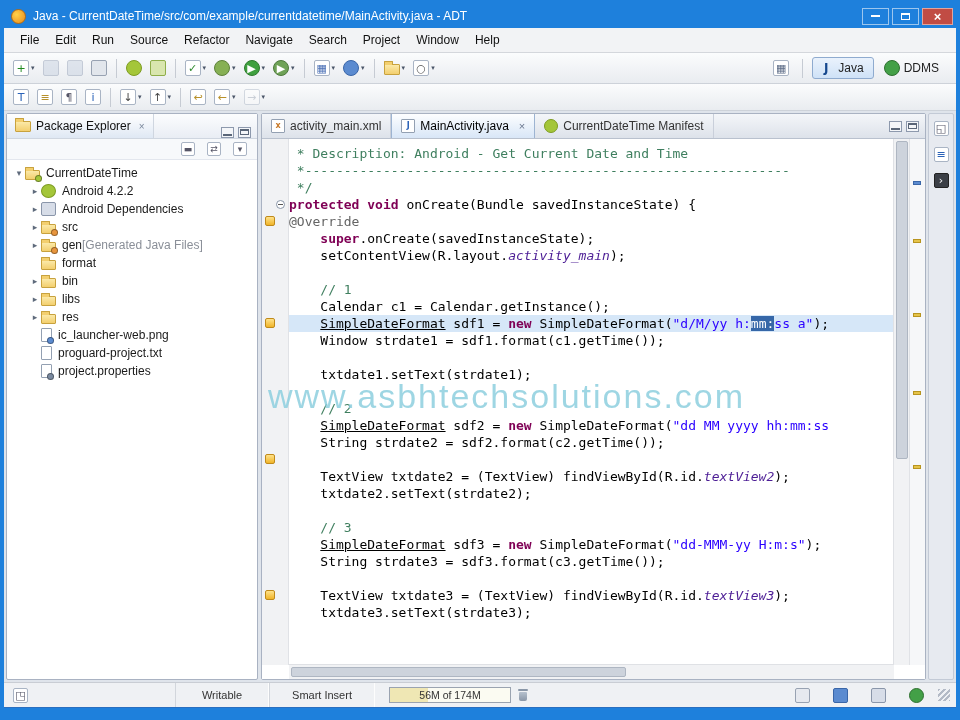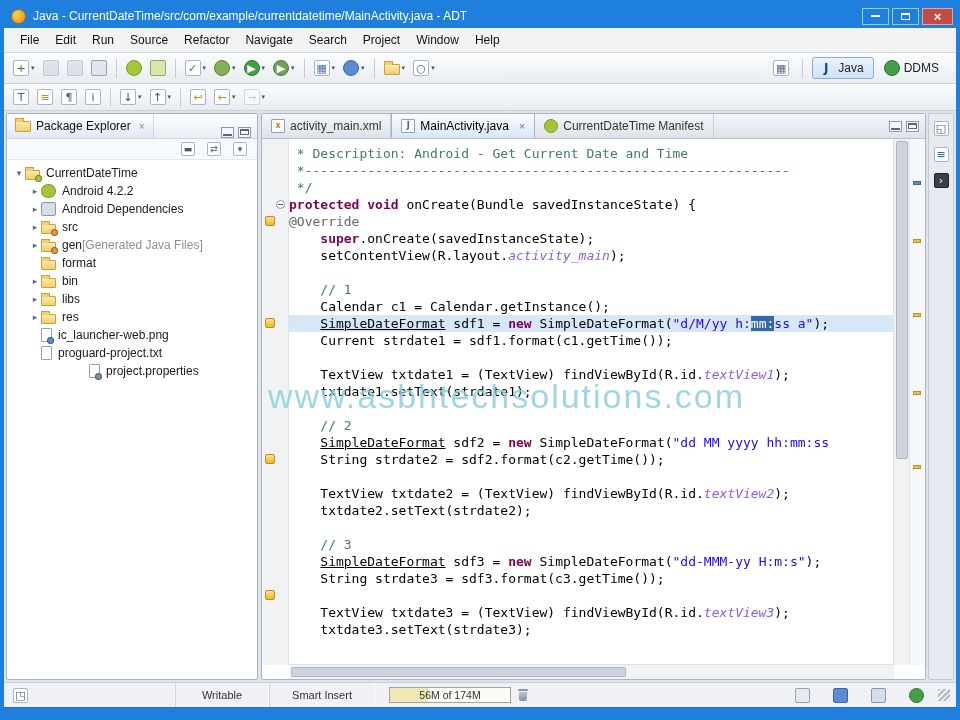--- a/index.html
+++ b/index.html
@@ -90,21 +90,21 @@
   .gmark{position:absolute;left:3px;width:10px;height:10px;border-radius:2px;box-sizing:border-box;
     background:linear-gradient(#ffe28a,#f0b429);border:1px solid #c08a1a}
   .fold{position:absolute;right:3px;width:9px;height:9px;border:1px solid #8a96a8;border-radius:50%;
     background:#fff;box-sizing:border-box}
   .fold::after{content:"";position:absolute;left:1px;right:1px;top:3px;height:1px;background:#555}
   .codewrap{position:absolute;left:27px;top:0;right:31px;bottom:14px;overflow:hidden}
   #code{padding-top:6px;font-family:"DejaVu Sans Mono",monospace;font-size:13px;line-height:17px}
   .codeline{height:17px;white-space:pre}
   .codeline.hl{background:#d6e7f8}
   .t-c{color:#3F7F5F}.t-k{color:#7F0055;font-weight:bold}.t-s{color:#2A00FF}
-  .t-f{color:#8b5cf6;font-style:italic}.t-a{color:#646464}.t-p{color:#000}
+  .t-f{color:#4c1d95;font-style:italic}.t-a{color:#646464}.t-p{color:#000}
   .t-u{text-decoration:underline}
   .t-sel{background:#3667a8;color:#fff}
   .watermark{position:absolute;left:6px;top:238px;width:100%;font-size:34px;letter-spacing:2px;
     color:#8ecfdf;opacity:.85;pointer-events:none;white-space:nowrap}
   .vscroll{position:absolute;right:15px;top:0;bottom:14px;width:16px;background:#f1f2f4;border-left:1px solid #dfe1e5}
   .vthumb{position:absolute;left:2px;right:2px;top:2px;height:60%;background:#cdd3dc;border:1px solid #aeb6c2;border-radius:2px}
   .overview{position:absolute;right:0;top:0;bottom:14px;width:15px;background:#f6f7f9;border-left:1px solid #e0e2e6}
   .omark{position:absolute;left:3px;width:8px;height:4px;background:#e5c34a;border:1px solid #b8941f;box-sizing:border-box}
   .omark.blue{background:#5b8bd0;border-color:#3a66a8}
   .hscroll{position:absolute;left:27px;right:31px;bottom:0;height:14px;background:#f1f2f4;border-top:1px solid #dfe1e5}
@@ -399,21 +399,21 @@
             <span class="ic page">
               <span class="ov" style="background: rgb(91, 139, 208);"></span>
             </span>
             <span class="tlabel">ic_launcher-web.png</span>
           </div>
           <div class="trow" style="padding-left: 22px;">
             <span class="arrow"></span>
             <span class="ic page"></span>
             <span class="tlabel">proguard-project.txt</span>
           </div>
-          <div class="trow" style="padding-left: 22px; margin-left: 48px;">
+          <div class="trow" style="padding-left: 22px;">
             <span class="arrow"></span>
             <span class="ic page">
               <span class="ov" style="background: rgb(122, 138, 160);"></span>
             </span>
             <span class="tlabel">project.properties</span>
           </div>
         </div>
     </div>
 
     <div class="splitter"></div>
@@ -458,23 +458,22 @@
               <div class="codeline"><span class="t-c"> *--------------------------------------------------------------</span></div>
               <div class="codeline"><span class="t-c"> */</span></div>
               <div class="codeline"><span class="t-k">protected</span><span class="t-p"> </span><span class="t-k">void</span><span class="t-p"> onCreate(Bundle savedInstanceState) {</span></div>
               <div class="codeline"><span class="t-a">@Override</span></div>
               <div class="codeline"><span class="t-p">    </span><span class="t-k">super</span><span class="t-p">.onCreate(savedInstanceState);</span></div>
               <div class="codeline"><span class="t-p">    setContentView(R.layout.</span><span class="t-f">activity_main</span><span class="t-p">);</span></div>
               <div class="codeline"></div>
               <div class="codeline"><span class="t-c">    // 1</span></div>
               <div class="codeline"><span class="t-p">    Calendar c1 = Calendar.getInstance();</span></div>
               <div class="codeline hl"><span class="t-p">    </span><span class="t-p t-u">SimpleDateFormat</span><span class="t-p"> sdf1 = </span><span class="t-k">new</span><span class="t-p"> SimpleDateFormat(</span><span class="t-s">"d/M/yy h:</span><span class="t-sel">mm:</span><span class="t-s">ss a"</span><span class="t-p">);</span></div>
-              <div class="codeline"><span class="t-p">    Current strdate1 = sdf1.format(c1.getTime());</span></div>
+              <div class="codeline"><span class="t-p">    Window strdate1 = sdf1.format(c1.getTime());</span></div>
               <div class="codeline"></div>
-              <div class="codeline"><span class="t-p">    TextView txtdate1 = (TextView) findViewById(R.id.</span><span class="t-f">textView1</span><span class="t-p">);</span></div>
               <div class="codeline"><span class="t-p">    txtdate1.setText(strdate1);</span></div>
               <div class="codeline"></div>
               <div class="codeline"><span class="t-c">    // 2</span></div>
               <div class="codeline"><span class="t-p">    </span><span class="t-p t-u">SimpleDateFormat</span><span class="t-p"> sdf2 = </span><span class="t-k">new</span><span class="t-p"> SimpleDateFormat(</span><span class="t-s">"dd MM yyyy hh:mm:ss</span></div>
               <div class="codeline"><span class="t-p">    String strdate2 = sdf2.format(c2.getTime());</span></div>
               <div class="codeline"></div>
               <div class="codeline"><span class="t-p">    TextView txtdate2 = (TextView) findViewById(R.id.</span><span class="t-f">textView2</span><span class="t-p">);</span></div>
               <div class="codeline"><span class="t-p">    txtdate2.setText(strdate2);</span></div>
               <div class="codeline"></div>
               <div class="codeline"><span class="t-c">    // 3</span></div>

